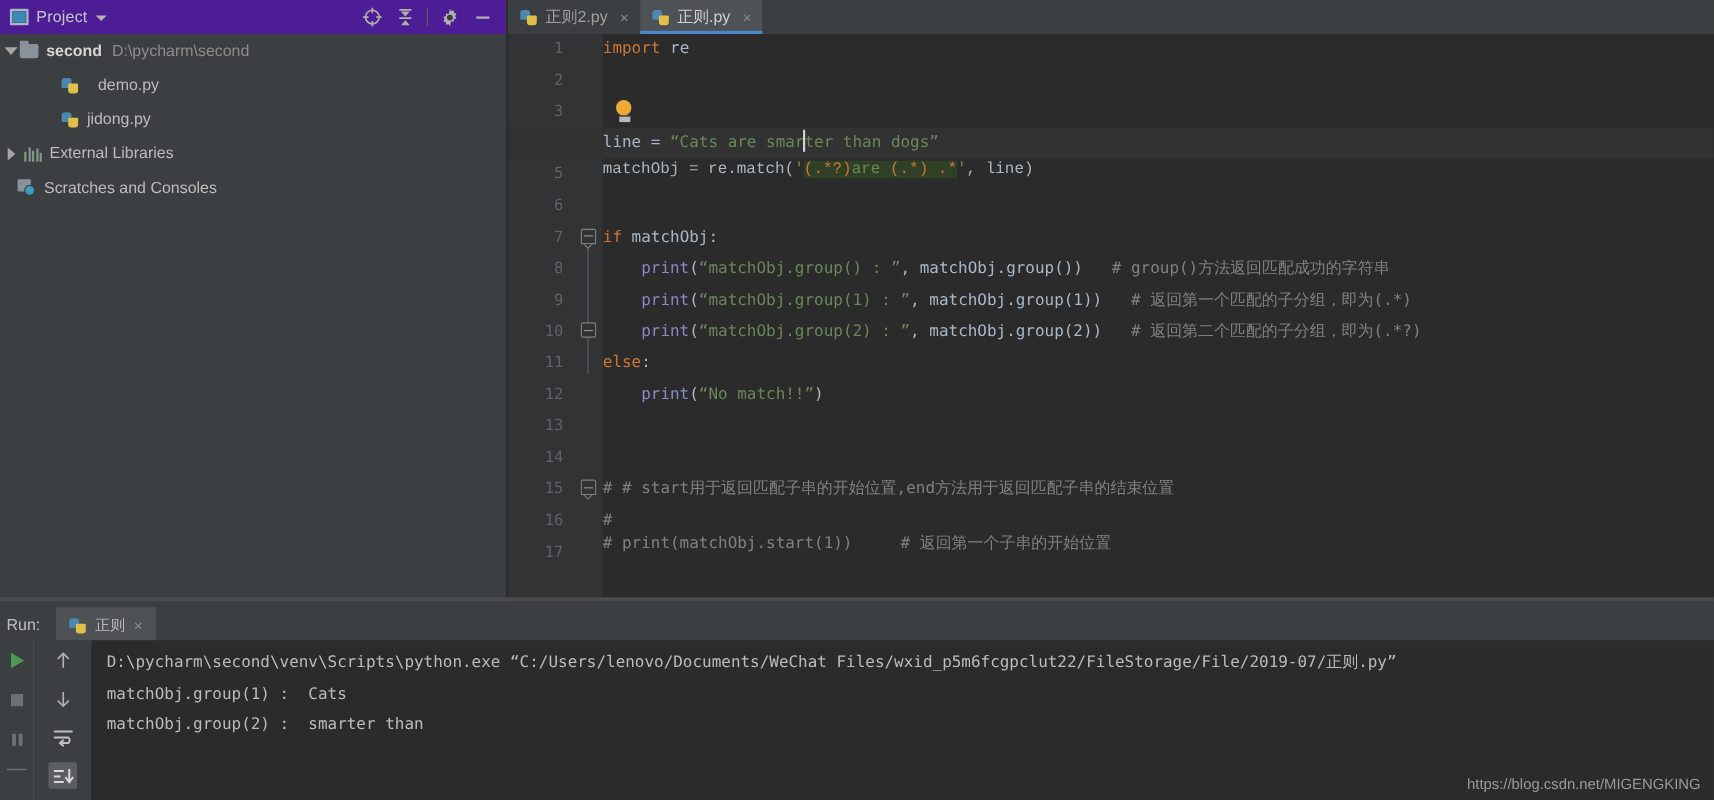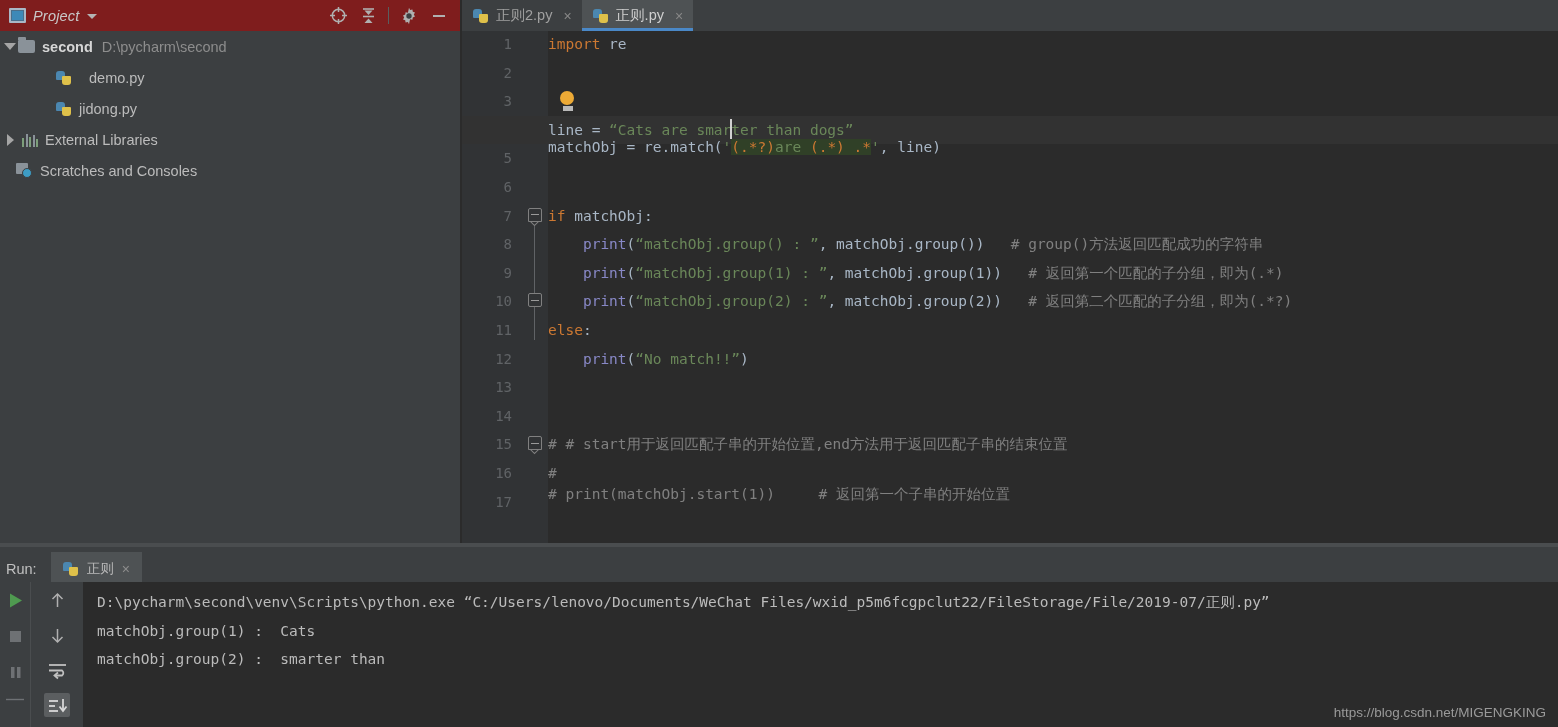--- a/index.html
+++ b/index.html
@@ -7,21 +7,21 @@
     width:1558px;height:727px;overflow:hidden;
     background:#3c3f41;
     font-family:"Liberation Sans","DejaVu Sans",sans-serif;
     font-size:13.5px;color:#bbbbbb;
     -webkit-font-smoothing:antialiased;
   }
   .app{position:relative;width:1558px;height:727px;}
 
   
   .project-panel{position:absolute;left:0;top:0;width:462px;height:547px;background:#3c3f41;}
-  .proj-header{position:relative;height:31px;background:#7f1d1d;display:flex;align-items:center;font-style:italic;}
+  .proj-header{position:relative;height:31px;background:#4c1d95;display:flex;align-items:center;}
   .proj-title-wrap{display:flex;align-items:center;gap:7px;padding-left:9px;}
   .proj-win-icon{width:17px;height:15px;border:2px solid #a9b7c6;border-radius:1px;box-sizing:border-box;background:#4a6e8a;position:relative;}
   .proj-win-icon:after{content:"";position:absolute;left:1px;top:1px;right:1px;bottom:1px;background:#3d89b8;}
   .proj-title{font-size:14.5px;color:#c8c8c8;letter-spacing:.2px;}
   .caret-down{width:0;height:0;border-left:5px solid transparent;border-right:5px solid transparent;border-top:5px solid #b4b4b4;margin-top:2px;}
   .proj-tools{position:absolute;right:8px;top:0;height:31px;display:flex;align-items:center;gap:0px;}
   .tool-btn{width:30px;height:27px;display:flex;align-items:center;justify-content:center;cursor:pointer;}
   .sep-v{width:1px;height:17px;background:#5a5d5f;margin:0 5px;}
 
   .tree{position:absolute;left:0;top:31px;right:0;bottom:0;background:#3c3f41;overflow:hidden;}
@@ -251,21 +251,21 @@
           <div class="ln" style="top: 370.8px;">14</div>
           <div class="ln" style="top: 399.4px;">15</div>
           <div class="ln" style="top: 428px;">16</div>
           <div class="ln" style="top: 456.6px;">17</div>
         </div>
       <div class="codelines" id="codelines">
           <div class="cl" style="top: -1px;"><span class="kw">import</span><span class="txt"> re</span></div>
           <div class="cl" style="top: 27.6px;"></div>
           <div class="cl" style="top: 56.2px;"></div>
           <div class="cl cur-line" style="top: 84.8px;"><span class="txt">line = </span><span class="str">“Cats are smar</span><span class="caret"></span><span class="str">ter than dogs”</span></div>
-          <div class="cl" style="top: 102px;"><span class="txt">matchObj = re.match(</span><span class="str">'</span><span class="rx-bg"><span class="rx-meta">(.*?)</span><span class="rx-lit">are </span><span class="rx-meta">(.*)</span><span class="rx-lit"> </span><span class="rx-meta">.*</span></span><span class="str">'</span><span class="txt">, line)</span></div>
+          <div class="cl" style="top: 109px; font-family: Liberation Mono, monospace;"><span class="txt">matchObj = re.match(</span><span class="str">'</span><span class="rx-bg"><span class="rx-meta">(.*?)</span><span class="rx-lit">are </span><span class="rx-meta">(.*)</span><span class="rx-lit"> </span><span class="rx-meta">.*</span></span><span class="str">'</span><span class="txt">, line)</span></div>
           <div class="cl" style="top: 142px;"></div>
           <div class="cl" style="top: 170.6px;"><span class="kw">if</span><span class="txt"> matchObj:</span></div>
           <div class="cl" style="top: 199.2px;"><span class="txt">    </span><span class="fn">print</span><span class="txt">(</span><span class="str">“matchObj.group() : ”</span><span class="txt">, matchObj.group())</span><span class="com">   # group()方法返回匹配成功的字符串</span></div>
           <div class="cl" style="top: 227.8px;"><span class="txt">    </span><span class="fn">print</span><span class="txt">(</span><span class="str">“matchObj.group(1) : ”</span><span class="txt">, matchObj.group(1))</span><span class="com">   # 返回第一个匹配的子分组，即为(.*)</span></div>
           <div class="cl" style="top: 256.4px;"><span class="txt">    </span><span class="fn">print</span><span class="txt">(</span><span class="str">“matchObj.group(2) : ”</span><span class="txt">, matchObj.group(2))</span><span class="com">   # 返回第二个匹配的子分组，即为(.*?)</span></div>
           <div class="cl" style="top: 285px;"><span class="kw">else</span><span class="txt">:</span></div>
           <div class="cl" style="top: 313.6px;"><span class="txt">    </span><span class="fn">print</span><span class="txt">(</span><span class="str">“No match!!”</span><span class="txt">)</span></div>
           <div class="cl" style="top: 342.2px;"></div>
           <div class="cl" style="top: 370.8px;"></div>
           <div class="cl" style="top: 399.4px;"><span class="com"># # start用于返回匹配子串的开始位置,end方法用于返回匹配子串的结束位置</span></div>

